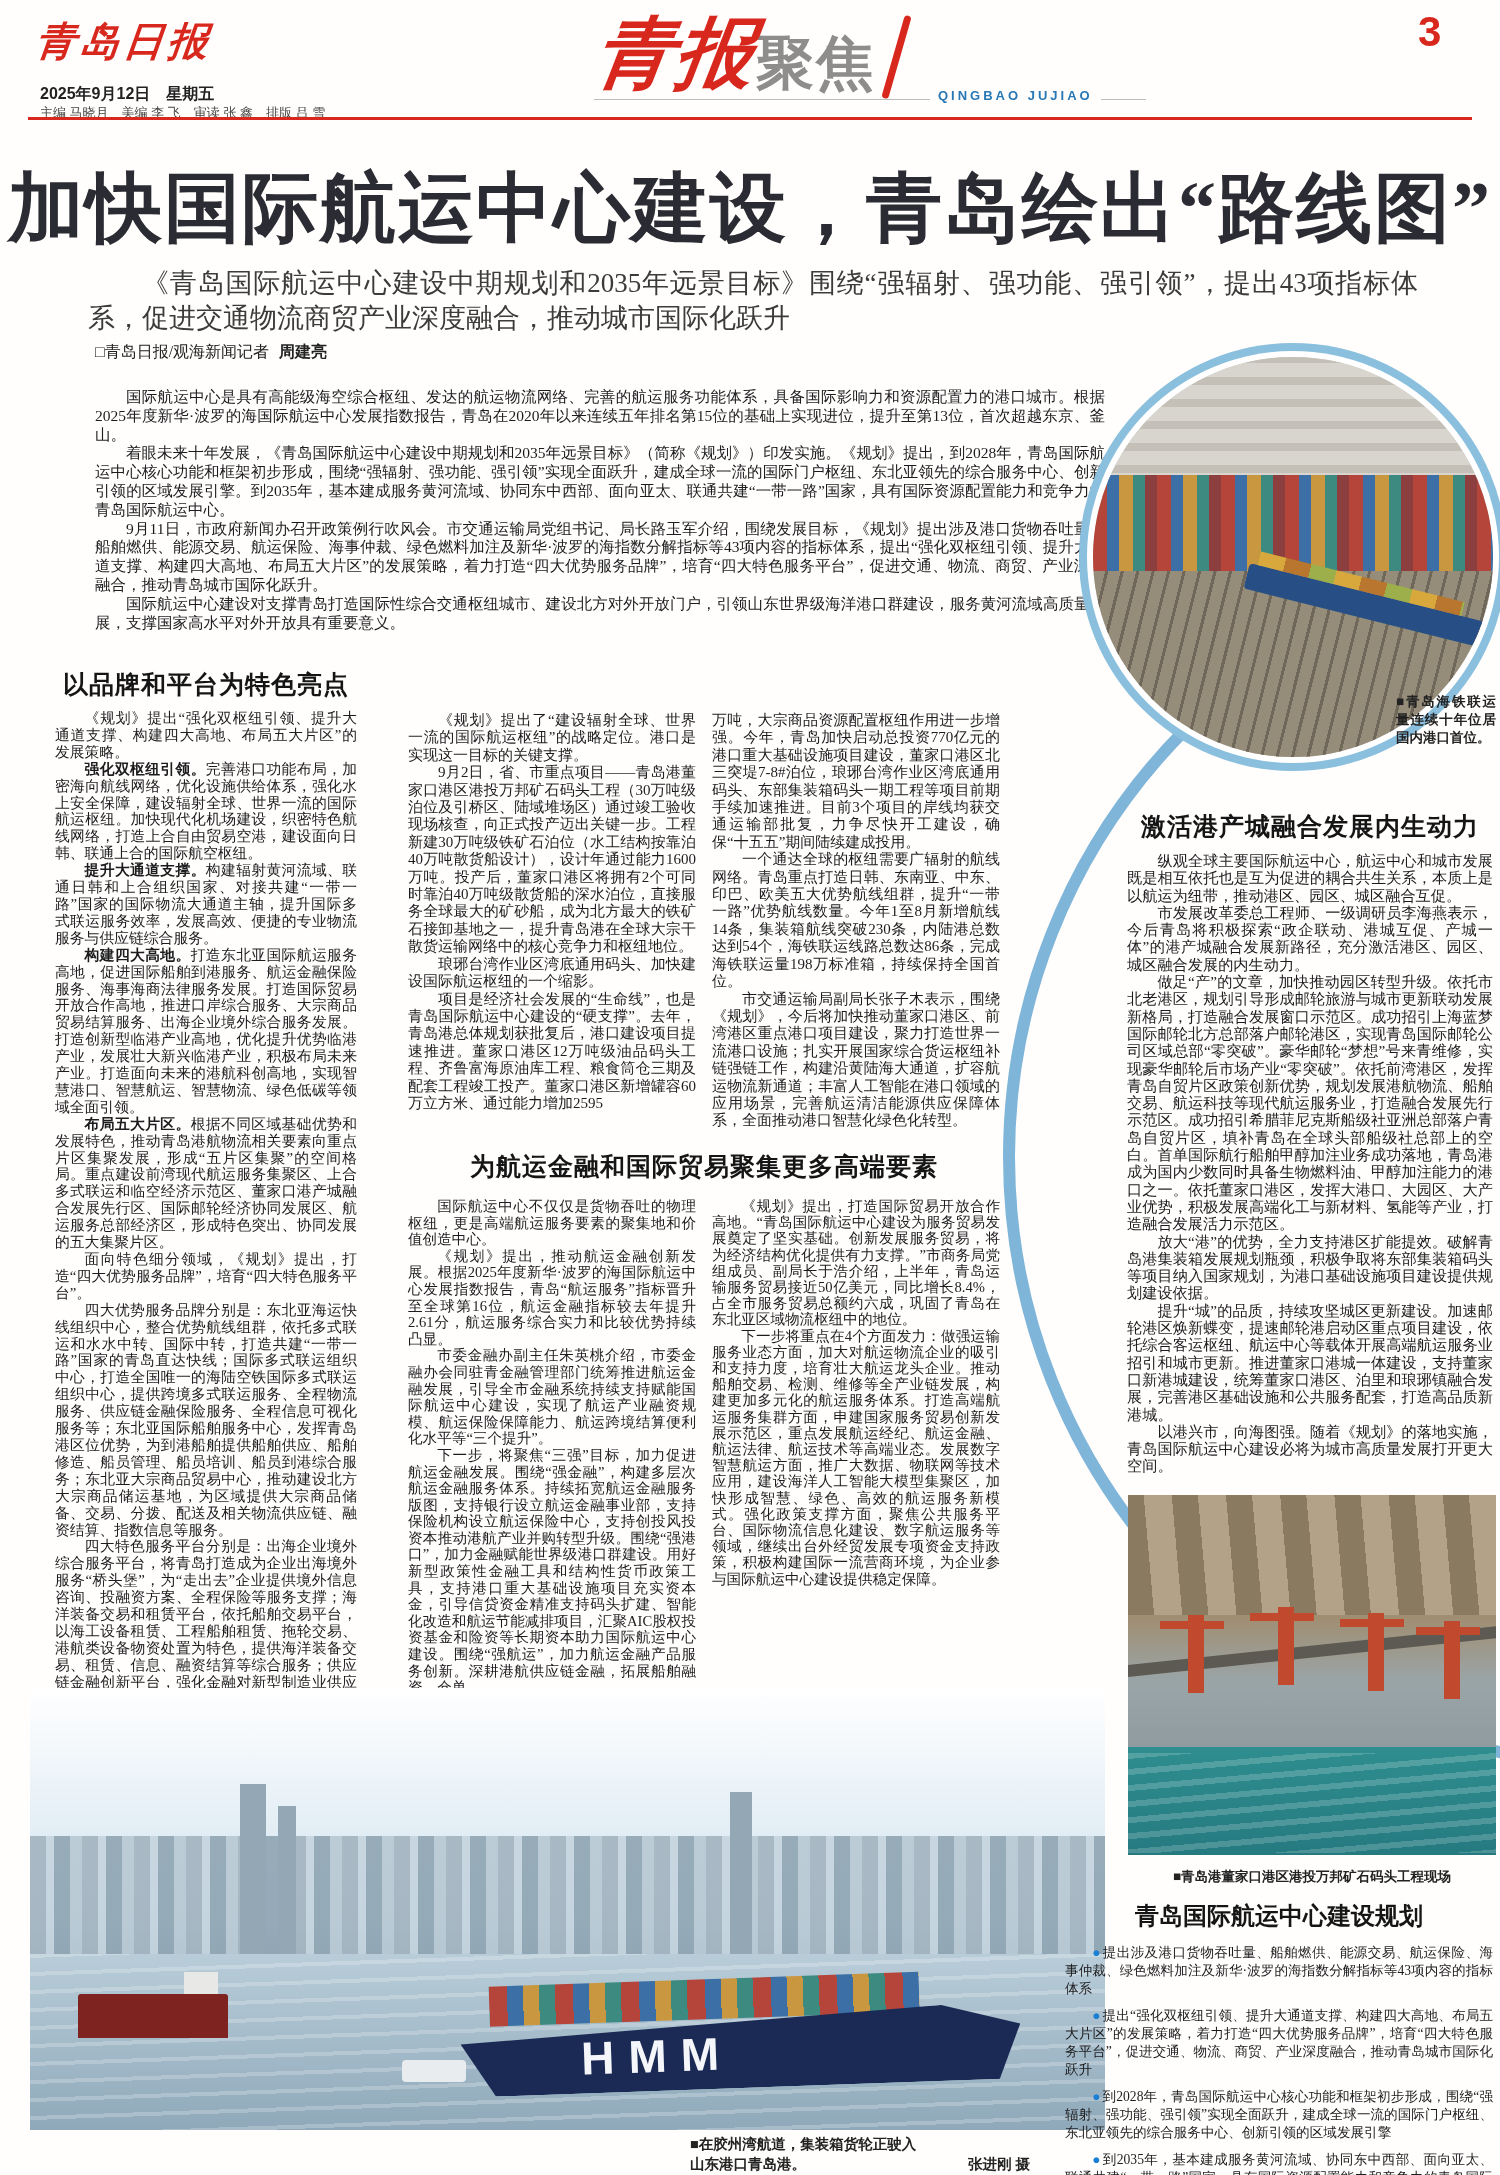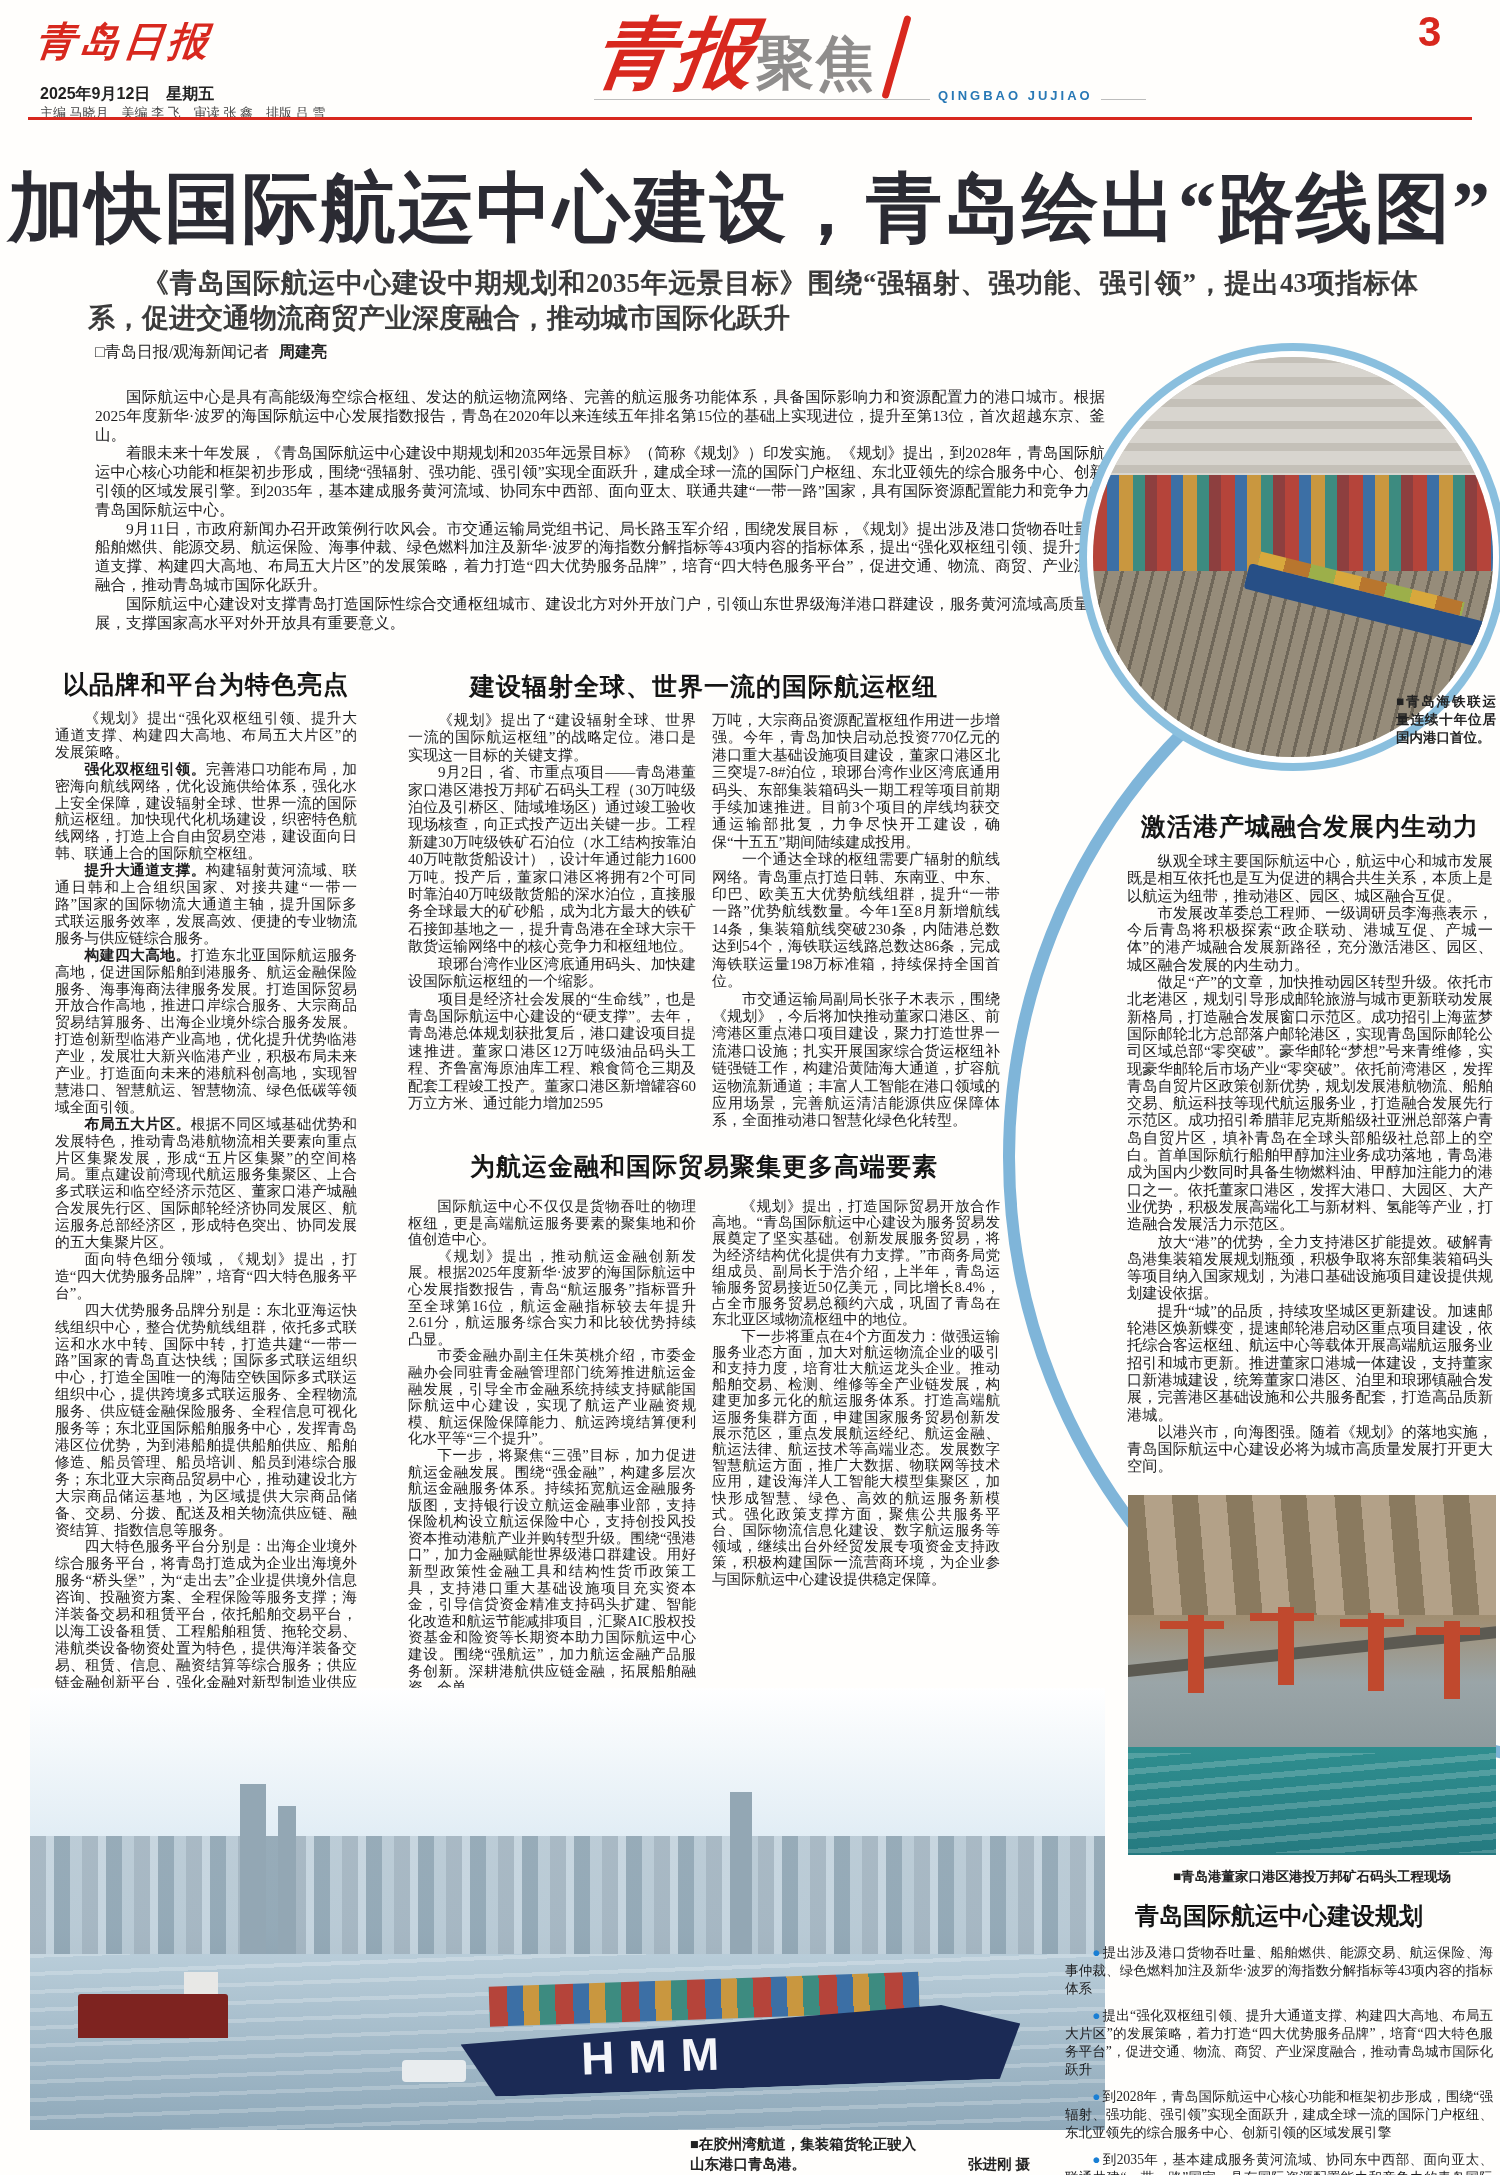--- a/index.html
+++ b/index.html
@@ -20,21 +20,21 @@
         transform:rotate(16deg);border-radius:4px;}
   .masthead-line{left:594px;top:99px;width:552px;border-top:1px solid #bdbdbd;}
   .masthead-en{left:930px;top:88px;font-size:13px;font-weight:bold;color:#2878b5;
         letter-spacing:3px;background:#fffefc;padding:0 8px;font-family:"Liberation Sans",sans-serif;}
   .pagenum{left:1418px;top:8px;font-size:42px;font-weight:bold;color:#d8281e;
         font-family:"Liberation Sans",sans-serif;}
   .red-rule{left:28px;top:117px;width:1444px;height:3px;background:#d8281e;}
   
   .headline{left:0;top:162px;width:1500px;text-align:center;font-size:76px;line-height:92px;
         font-weight:bold;color:#2b2b33;letter-spacing:2px;}
-  .subhead{left:88px;top:266px;width:1330px;font-size:27px;line-height:35px;font-weight:bold;
+  .subhead{left:88px;top:266px;width:1330px;font-size:27px;line-height:35px;font-weight:normal;
         color:#3b3b3b;text-align:justify;text-indent:2em;}
   .byline{left:95px;top:342px;width:1010px;text-align:left;font-size:16px;color:#222;}
   .byline b{margin-left:6px;}
   
   .intro{left:95px;top:388px;width:1010px;font-size:15.5px;line-height:18.8px;text-align:justify;}
   .intro p,.col p,.sidebar-body p{margin:0;text-indent:2em;}
   .col{font-size:15px;line-height:17.4px;text-align:justify;}
   .col1{left:55px;top:710px;width:302px;font-size:14.8px;line-height:16.9px;}
   .sec-title{font-weight:bold;color:#151515;text-align:center;letter-spacing:1px;}
   .t-col1{left:55px;top:668px;width:302px;font-size:25px;}
@@ -153,21 +153,20 @@
     <p><span class="lead"></span><span>《规划》提出“强化双枢纽引领、提升大通道支撑、构建四大高地、布局五大片区”的发展策略。</span></p>
     <p><span class="lead">强化双枢纽引领。</span><span>完善港口功能布局，加密海向航线网络，优化设施供给体系，强化水上安全保障，建设辐射全球、世界一流的国际航运枢纽。加快现代化机场建设，织密特色航线网络，打造上合自由贸易空港，建设面向日韩、联通上合的国际航空枢纽。</span></p>
     <p><span class="lead">提升大通道支撑。</span><span>构建辐射黄河流域、联通日韩和上合组织国家、对接共建“一带一路”国家的国际物流大通道主轴，提升国际多式联运服务效率，发展高效、便捷的专业物流服务与供应链综合服务。</span></p>
     <p><span class="lead">构建四大高地。</span><span>打造东北亚国际航运服务高地，促进国际船舶到港服务、航运金融保险服务、海事海商法律服务发展。打造国际贸易开放合作高地，推进口岸综合服务、大宗商品贸易结算服务、出海企业境外综合服务发展。打造创新型临港产业高地，优化提升优势临港产业，发展壮大新兴临港产业，积极布局未来产业。打造面向未来的港航科创高地，实现智慧港口、智慧航运、智慧物流、绿色低碳等领域全面引领。</span></p>
     <p><span class="lead">布局五大片区。</span><span>根据不同区域基础优势和发展特色，推动青岛港航物流相关要素向重点片区集聚发展，形成“五片区集聚”的空间格局。重点建设前湾现代航运服务集聚区、上合多式联运和临空经济示范区、董家口港产城融合发展先行区、国际邮轮经济协同发展区、航运服务总部经济区，形成特色突出、协同发展的五大集聚片区。</span></p>
     <p><span class="lead"></span><span>面向特色细分领域，《规划》提出，打造“四大优势服务品牌”，培育“四大特色服务平台”。</span></p>
     <p><span class="lead"></span><span>四大优势服务品牌分别是：东北亚海运快线组织中心，整合优势航线组群，依托多式联运和水水中转、国际中转，打造共建“一带一路”国家的青岛直达快线；国际多式联运组织中心，打造全国唯一的海陆空铁国际多式联运组织中心，提供跨境多式联运服务、全程物流服务、供应链金融保险服务、全程信息可视化服务等；东北亚国际船舶服务中心，发挥青岛港区位优势，为到港船舶提供船舶供应、船舶修造、船员管理、船员培训、船员到港综合服务；东北亚大宗商品贸易中心，推动建设北方大宗商品储运基地，为区域提供大宗商品储备、交易、分拨、配送及相关物流供应链、融资结算、指数信息等服务。</span></p>
     <p><span class="lead"></span><span>四大特色服务平台分别是：出海企业境外综合服务平台，将青岛打造成为企业出海境外服务“桥头堡”，为“走出去”企业提供境外信息咨询、投融资方案、全程保险等服务支撑；海洋装备交易和租赁平台，依托船舶交易平台，以海工设备租赁、工程船舶租赁、拖轮交易、港航类设备物资处置为特色，提供海洋装备交易、租赁、信息、融资结算等综合服务；供应链金融创新平台，强化金融对新型制造业供应链的支持保障能力，提供电子仓单融资、供应链金融等特色业务，打造全国性电子仓单综合服务中心；国际涉海案件多元解纷平台，推动海事海商法律服务机构协同合作，促进海事司法与仲裁有机衔接、协同转化，构建完善“调解+仲裁+诉讼”的多元纠纷解决机制。</span></p>
   </div>
 
-  <div class="abs sec-title t-hub">建设辐射全球、世界一流的国际航运枢纽</div>
   <div class="abs col hub-a">
     <p>《规划》提出了“建设辐射全球、世界一流的国际航运枢纽”的战略定位。港口是实现这一目标的关键支撑。</p>
     <p>9月2日，省、市重点项目——青岛港董家口港区港投万邦矿石码头工程（30万吨级泊位及引桥区、陆域堆场区）通过竣工验收现场核查，向正式投产迈出关键一步。工程新建30万吨级铁矿石泊位（水工结构按靠泊40万吨散货船设计），设计年通过能力1600万吨。投产后，董家口港区将拥有2个可同时靠泊40万吨级散货船的深水泊位，直接服务全球最大的矿砂船，成为北方最大的铁矿石接卸基地之一，提升青岛港在全球大宗干散货运输网络中的核心竞争力和枢纽地位。</p>
     <p>琅琊台湾作业区湾底通用码头、加快建设国际航运枢纽的一个缩影。</p>
     <p>项目是经济社会发展的“生命线”，也是青岛国际航运中心建设的“硬支撑”。去年，青岛港总体规划获批复后，港口建设项目提速推进。董家口港区12万吨级油品码头工程、齐鲁富海原油库工程、粮食筒仓三期及配套工程竣工投产。董家口港区新增罐容60万立方米、通过能力增加2595</p>
   </div>
   <div class="abs col hub-b">
     <p style="text-indent:0">万吨，大宗商品资源配置枢纽作用进一步增强。今年，青岛加快启动总投资770亿元的港口重大基础设施项目建设，董家口港区北三突堤7-8#泊位，琅琊台湾作业区湾底通用码头、东部集装箱码头一期工程等项目前期手续加速推进。目前3个项目的岸线均获交通运输部批复，力争尽快开工建设，确保“十五五”期间陆续建成投用。</p>
     <p>一个通达全球的枢纽需要广辐射的航线网络。青岛重点打造日韩、东南亚、中东、印巴、欧美五大优势航线组群，提升“一带一路”优势航线数量。今年1至8月新增航线14条，集装箱航线突破230条，内陆港总数达到54个，海铁联运线路总数达86条，完成海铁联运量198万标准箱，持续保持全国首位。</p>
     <p>市交通运输局副局长张子木表示，围绕《规划》，今后将加快推动董家口港区、前湾港区重点港口项目建设，聚力打造世界一流港口设施；扎实开展国家综合货运枢纽补链强链工作，构建沿黄陆海大通道，扩容航运物流新通道；丰富人工智能在港口领域的应用场景，完善航运清洁能源供应保障体系，全面推动港口智慧化绿色化转型。</p>

